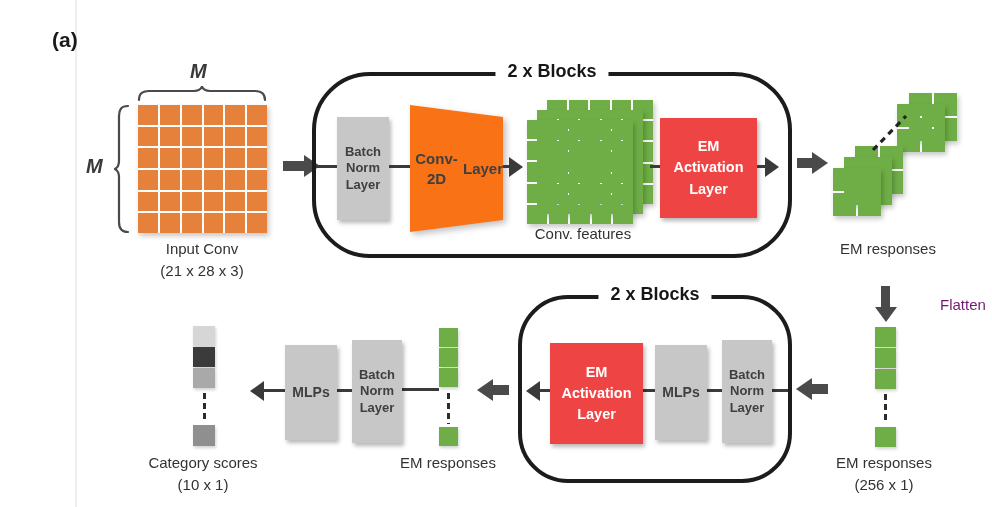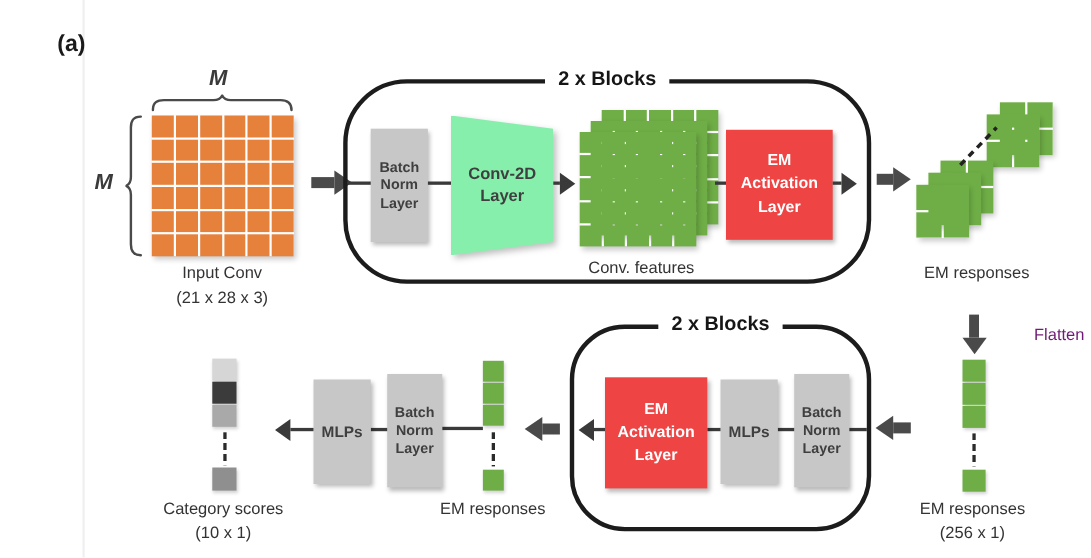--- a/index.html
+++ b/index.html
@@ -28,23 +28,23 @@
   }
   
   .layer-box{
     display:flex;flex-direction:column;align-items:center;justify-content:center;
     background:#C7C7C7;box-shadow:2px 3px 4px rgba(0,0,0,.28);
     font-weight:700;color:#3F3F3F;font-size:13px;line-height:1.25;text-align:center;
   }
   .blue-box{background:#ef4444;color:#ffffff;font-size:14.5px;line-height:1.45;}
   .trap-wrap{filter:drop-shadow(3px 3px 3px rgba(0,0,0,.25));}
   .trap{
-    width:93px;height:127px;background:#86efac;
+    width:93px;height:127px;background:#f97316;
     clip-path:polygon(0 0,100% 9.5%,100% 90.5%,0 100%);
-    display:flex;flex-direction:column;align-items:center;justify-content:center;
+    display:flex;flex-direction:row;align-items:center;justify-content:center;
     font-weight:700;color:#3F3F3F;font-size:15px;line-height:1.3;text-align:center;
   }
   
   .shaft{background:#4A4A4A;}
   .headR{width:0;height:0;border-top:11px solid transparent;border-bottom:11px solid transparent;border-left:16px solid #4A4A4A;}
   .headL{width:0;height:0;border-top:11px solid transparent;border-bottom:11px solid transparent;border-right:16px solid #4A4A4A;}
   .headD{width:0;height:0;border-left:11px solid transparent;border-right:11px solid transparent;border-top:15px solid #4A4A4A;}
   
   .tline{height:3px;background:#3a3a3a;}
   .theadR{width:0;height:0;border-top:10px solid transparent;border-bottom:10px solid transparent;border-left:14px solid #3a3a3a;}
@@ -217,21 +217,21 @@
         <div class="cell"></div>
         <div class="cell"></div>
         <div class="cell"></div>
         <div class="cell"></div>
         <div class="cell"></div>
         <div class="cell"></div>
         <div class="cell"></div>
         <div class="cell"></div>
       </div>
   </div>
-  <div class="abs caption" style="left:513px;top:233px;">Conv. features</div>
+  <div class="abs caption" style="left:513px;top:223px;">Conv. features</div>
 
   <div class="abs tline" style="left:650px;top:165px;width:10px;"></div>
   <div class="abs layer-box blue-box" style="left:660px;top:118px;width:97px;height:100px;">
     <div>EM</div>
     <div>Activation</div>
     <div>Layer</div>
   </div>
   <div class="abs tline" style="left:757px;top:165px;width:8px;"></div>
   <div class="abs theadR" style="left:765px;top:157px;"></div>
 

